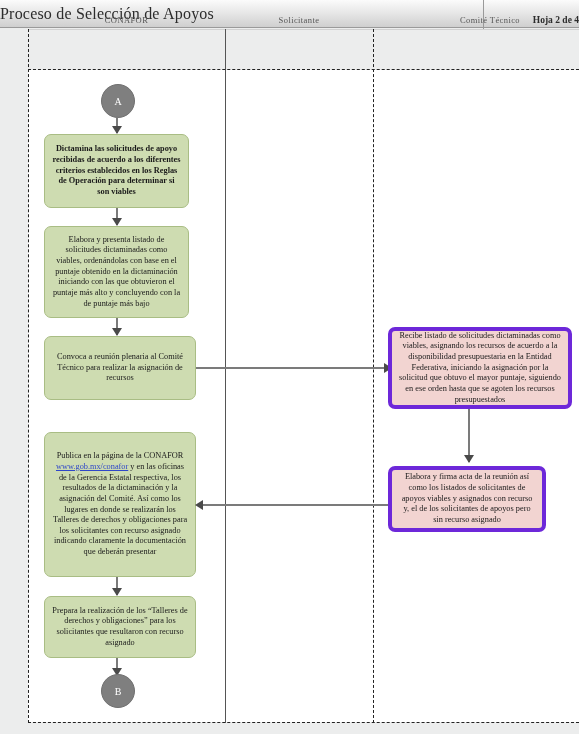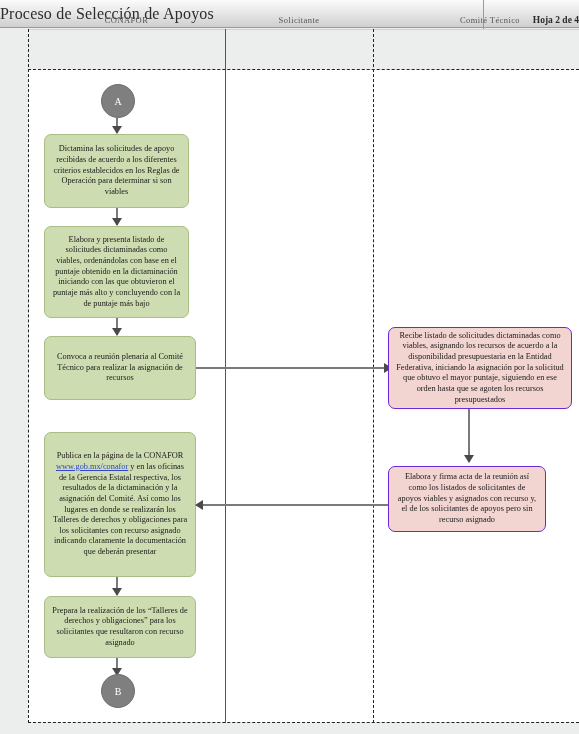--- a/index.html
+++ b/index.html
@@ -124,21 +124,21 @@
     font-size: 8.3px;
     line-height: 1.28;
     color: #1a1a1a;
   }
   .node-green {
     background: #cedcb1;
     border: 1px solid #a9bd84;
   }
   .node-pink {
     background: #f2d4d1;
-    border: 1px solid #6d28d9;
+    border: 4px solid #6d28d9;
   }
   .node p { margin: 0; }
 
   .circle {
     position: absolute;
     border-radius: 50%;
     background: #7f7f7f;
     border: 1px solid #707070;
     display: flex;
     align-items: center;
@@ -221,21 +221,21 @@
 
   <div class="dash-v" style="left:373px; top:29px; height:694px;"></div>
 
   <div class="circle" style="left:101px; top:84px; width:32px; height:32px;">
     <span>A</span>
   </div>
 
   <div class="conn-v" style="left:116px; top:116px; height:17px;"></div>
   <div class="arrow-down" style="left:112px; top:126px;"></div>
 
-  <div class="node node-green" style="left:44px; top:134px; width:145px; height:74px;">
+  <div class="node node-green" style="left:44px; top:134px; width:145px; height:74px;font-weight:bold;">
     <p>Dictamina las solicitudes de apoyo recibidas de acuerdo a los diferentes criterios establecidos en los Reglas de Operación para determinar si son viables</p>
   </div>
 
   <div class="conn-v" style="left:116px; top:208px; height:17px;"></div>
   <div class="arrow-down" style="left:112px; top:218px;"></div>
 
   <div class="node node-green" style="left:44px; top:226px; width:145px; height:92px;">
     <p>Elabora y presenta listado de solicitudes dictaminadas como viables, ordenándolas con base en el puntaje obtenido en la dictaminación iniciando con las que obtuvieron el puntaje más alto y concluyendo con la de puntaje más bajo</p>
   </div>
 

